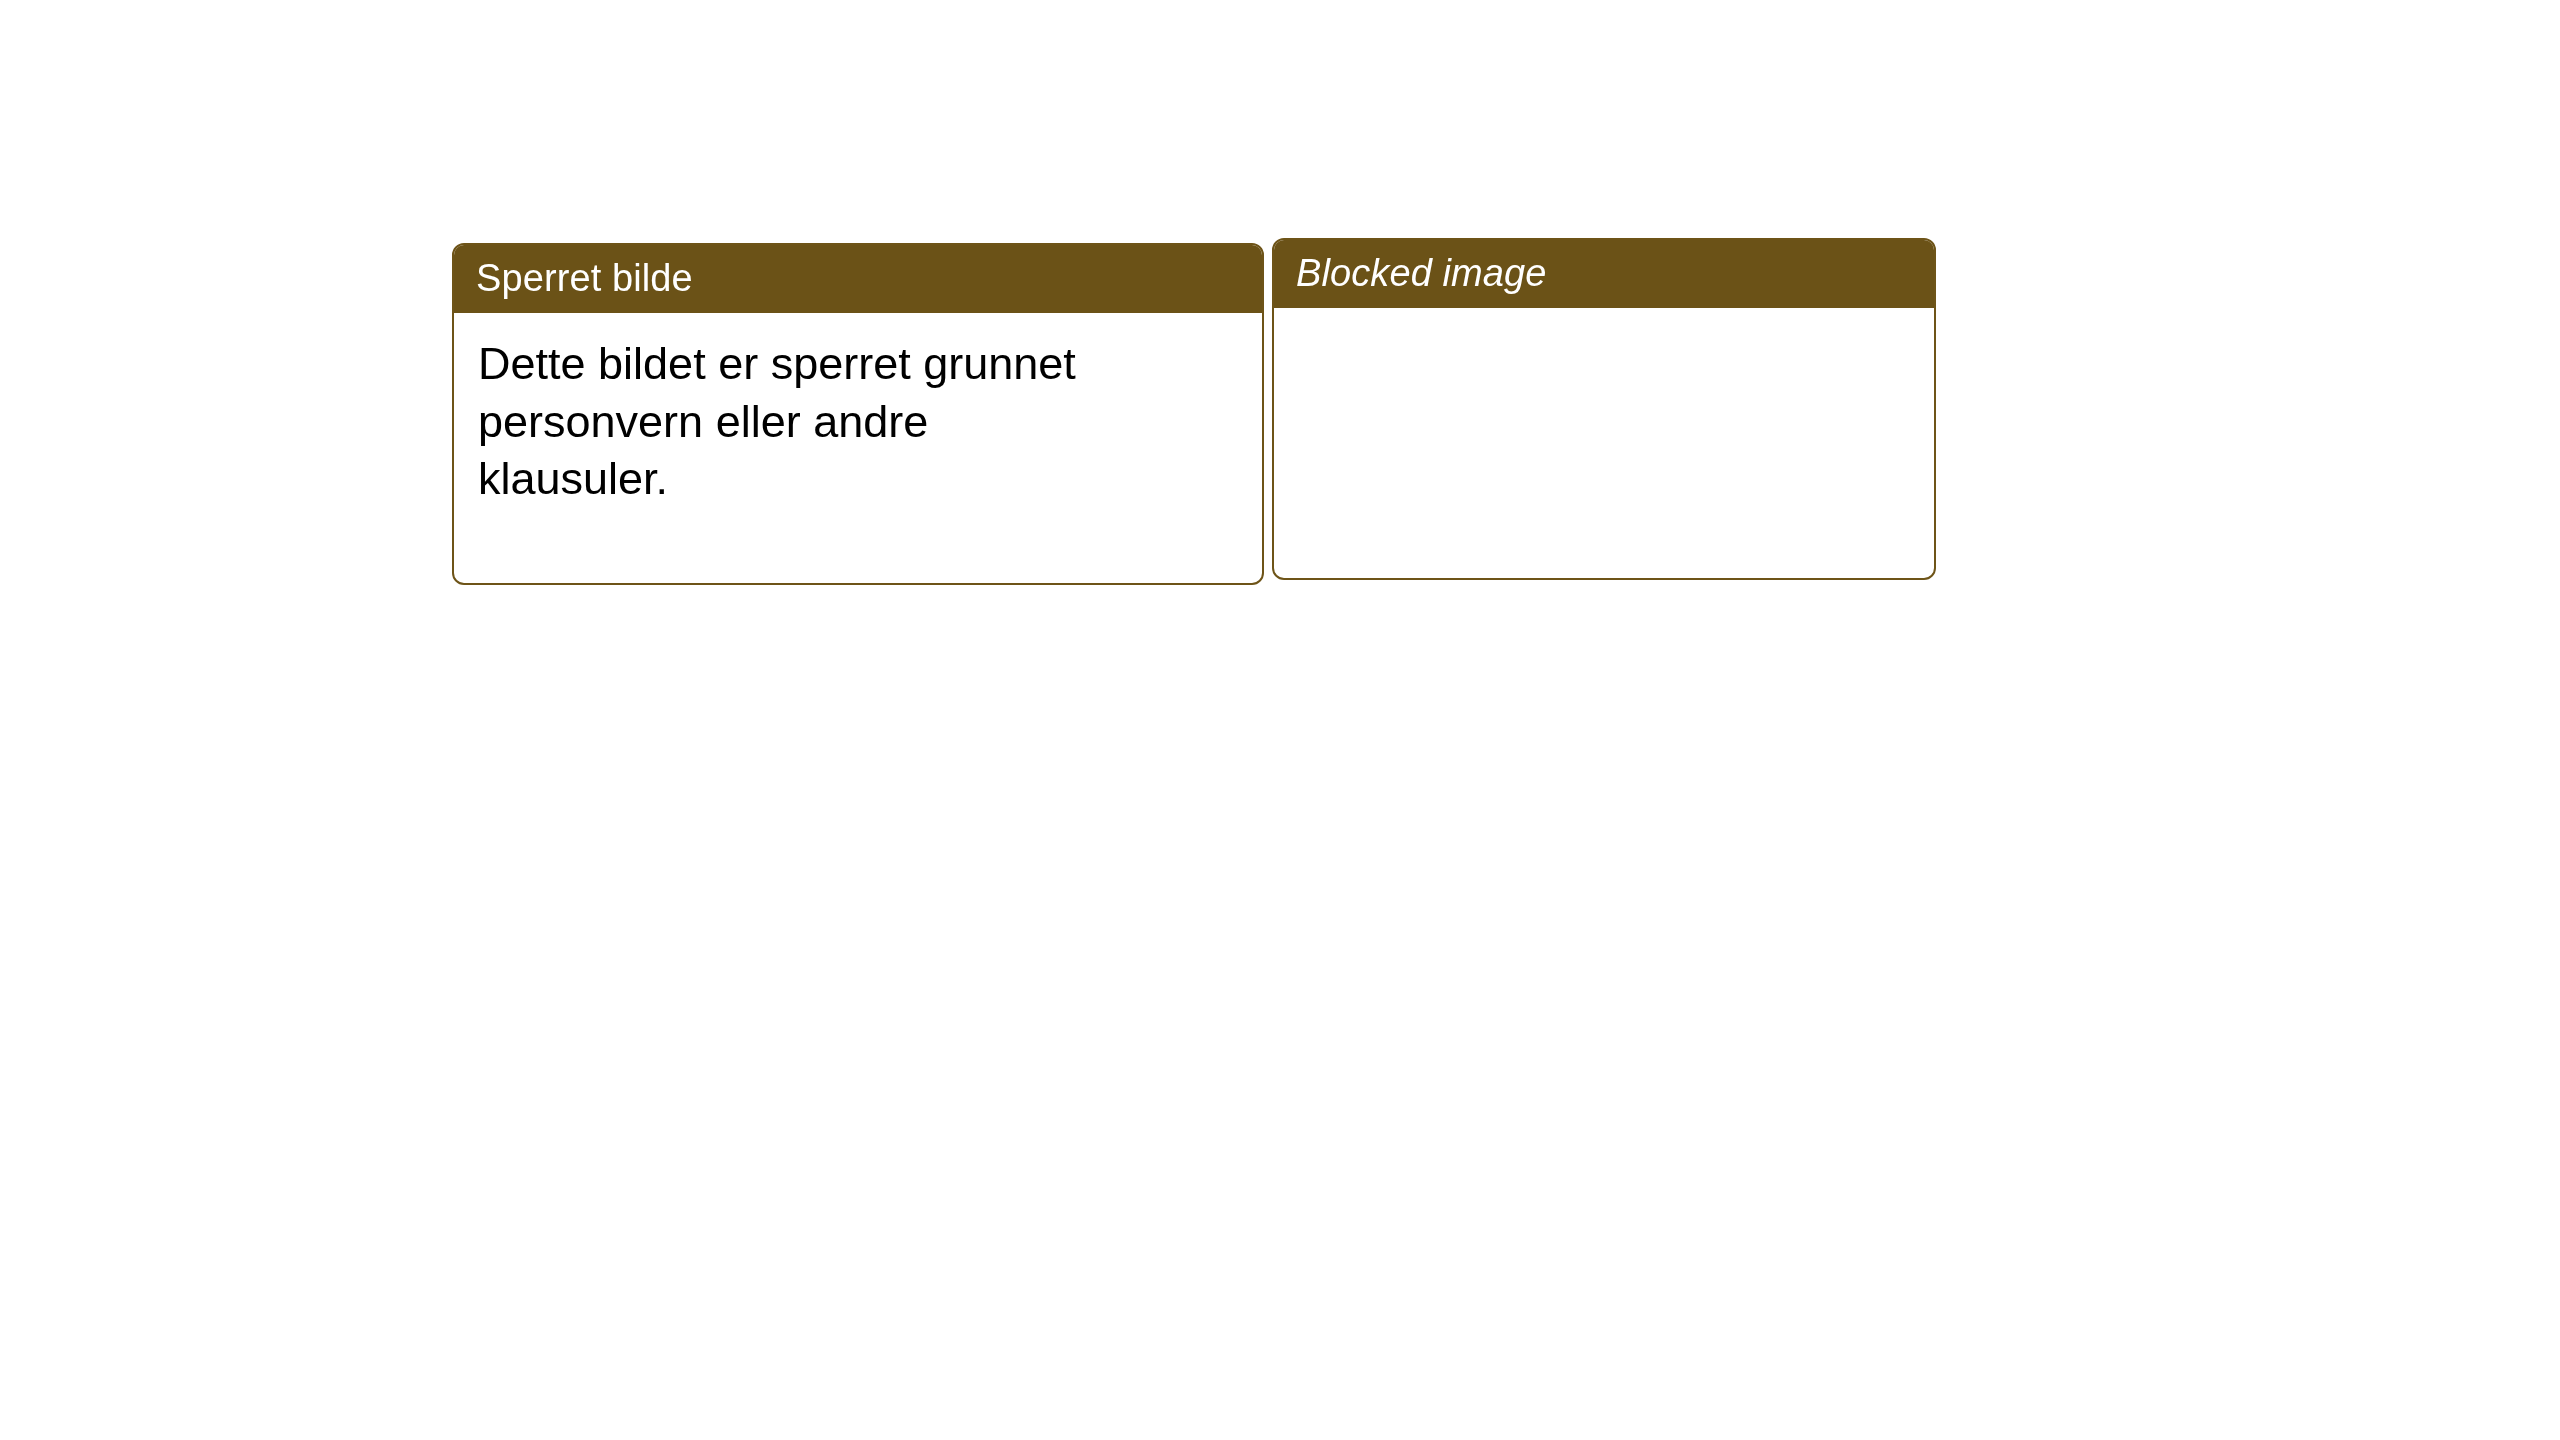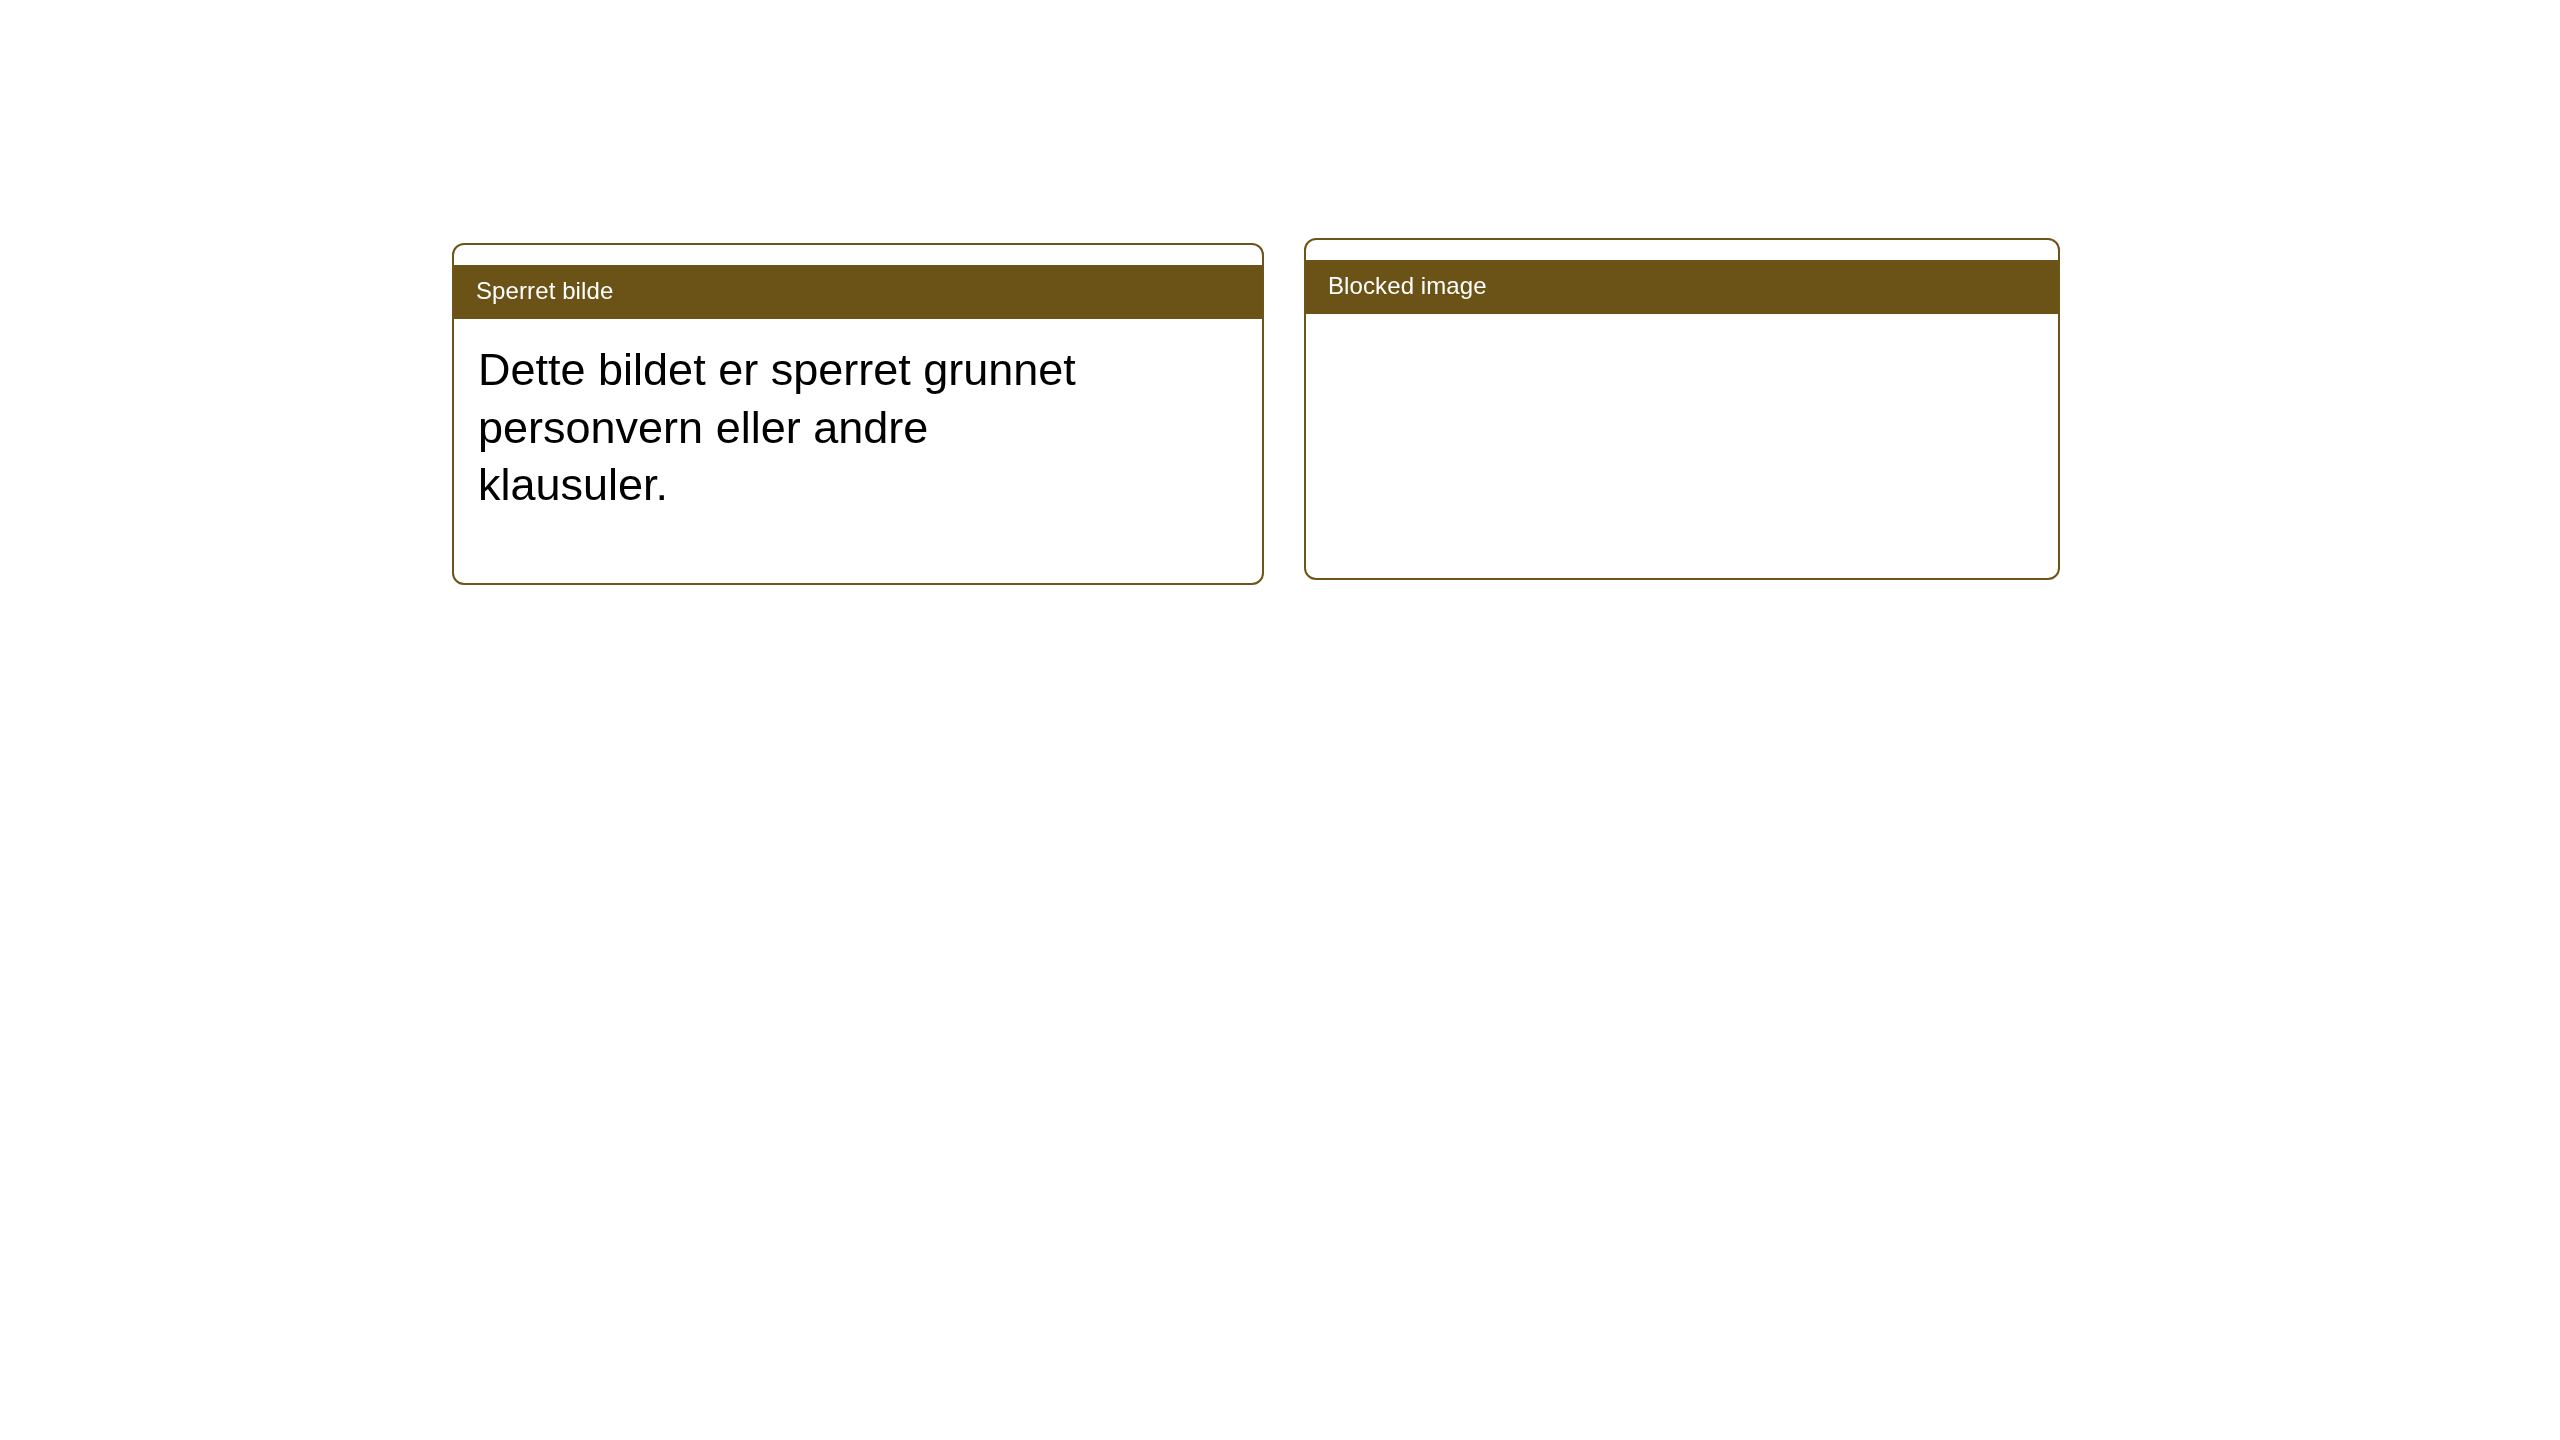--- a/index.html
+++ b/index.html
@@ -28,26 +28,25 @@
     background: #ffffff;
     border: 2px solid #6e5418;
     border-radius: 12px;
     overflow: hidden;
   }
 
   .notice-card .card-header {
     box-sizing: border-box;
     background: #6b5217;
     color: #ffffff;
-    font-size: 24px;
+    font-size: 38px;
     line-height: 1.0;
     padding: 14px 22px 16px 22px;
     white-space: nowrap;
     letter-spacing: 0.1px;
-    margin-top: 20px;
   }
 
   .notice-card .card-body {
     box-sizing: border-box;
     padding: 22px 24px 24px 24px;
     color: #000000;
     font-size: 45px;
     line-height: 1.28;
   }
 
@@ -56,24 +55,25 @@
   }
 
   
   #card-no {
     left: 452px;
     top: 243px;
     width: 812px;
     height: 342px;
   }
   #card-en {
-    left: 1304px;
+    left: 1272px;
     top: 238px;
-    width: 756px;
+    width: 664px;
     height: 342px;
+    font-style: italic;
   }
 
   #card-no .card-body { max-width: 660px; }
   #card-en .card-body { max-width: 660px; }
 </style>
 </head>
 <body>
 
 <div class="canvas">
 

